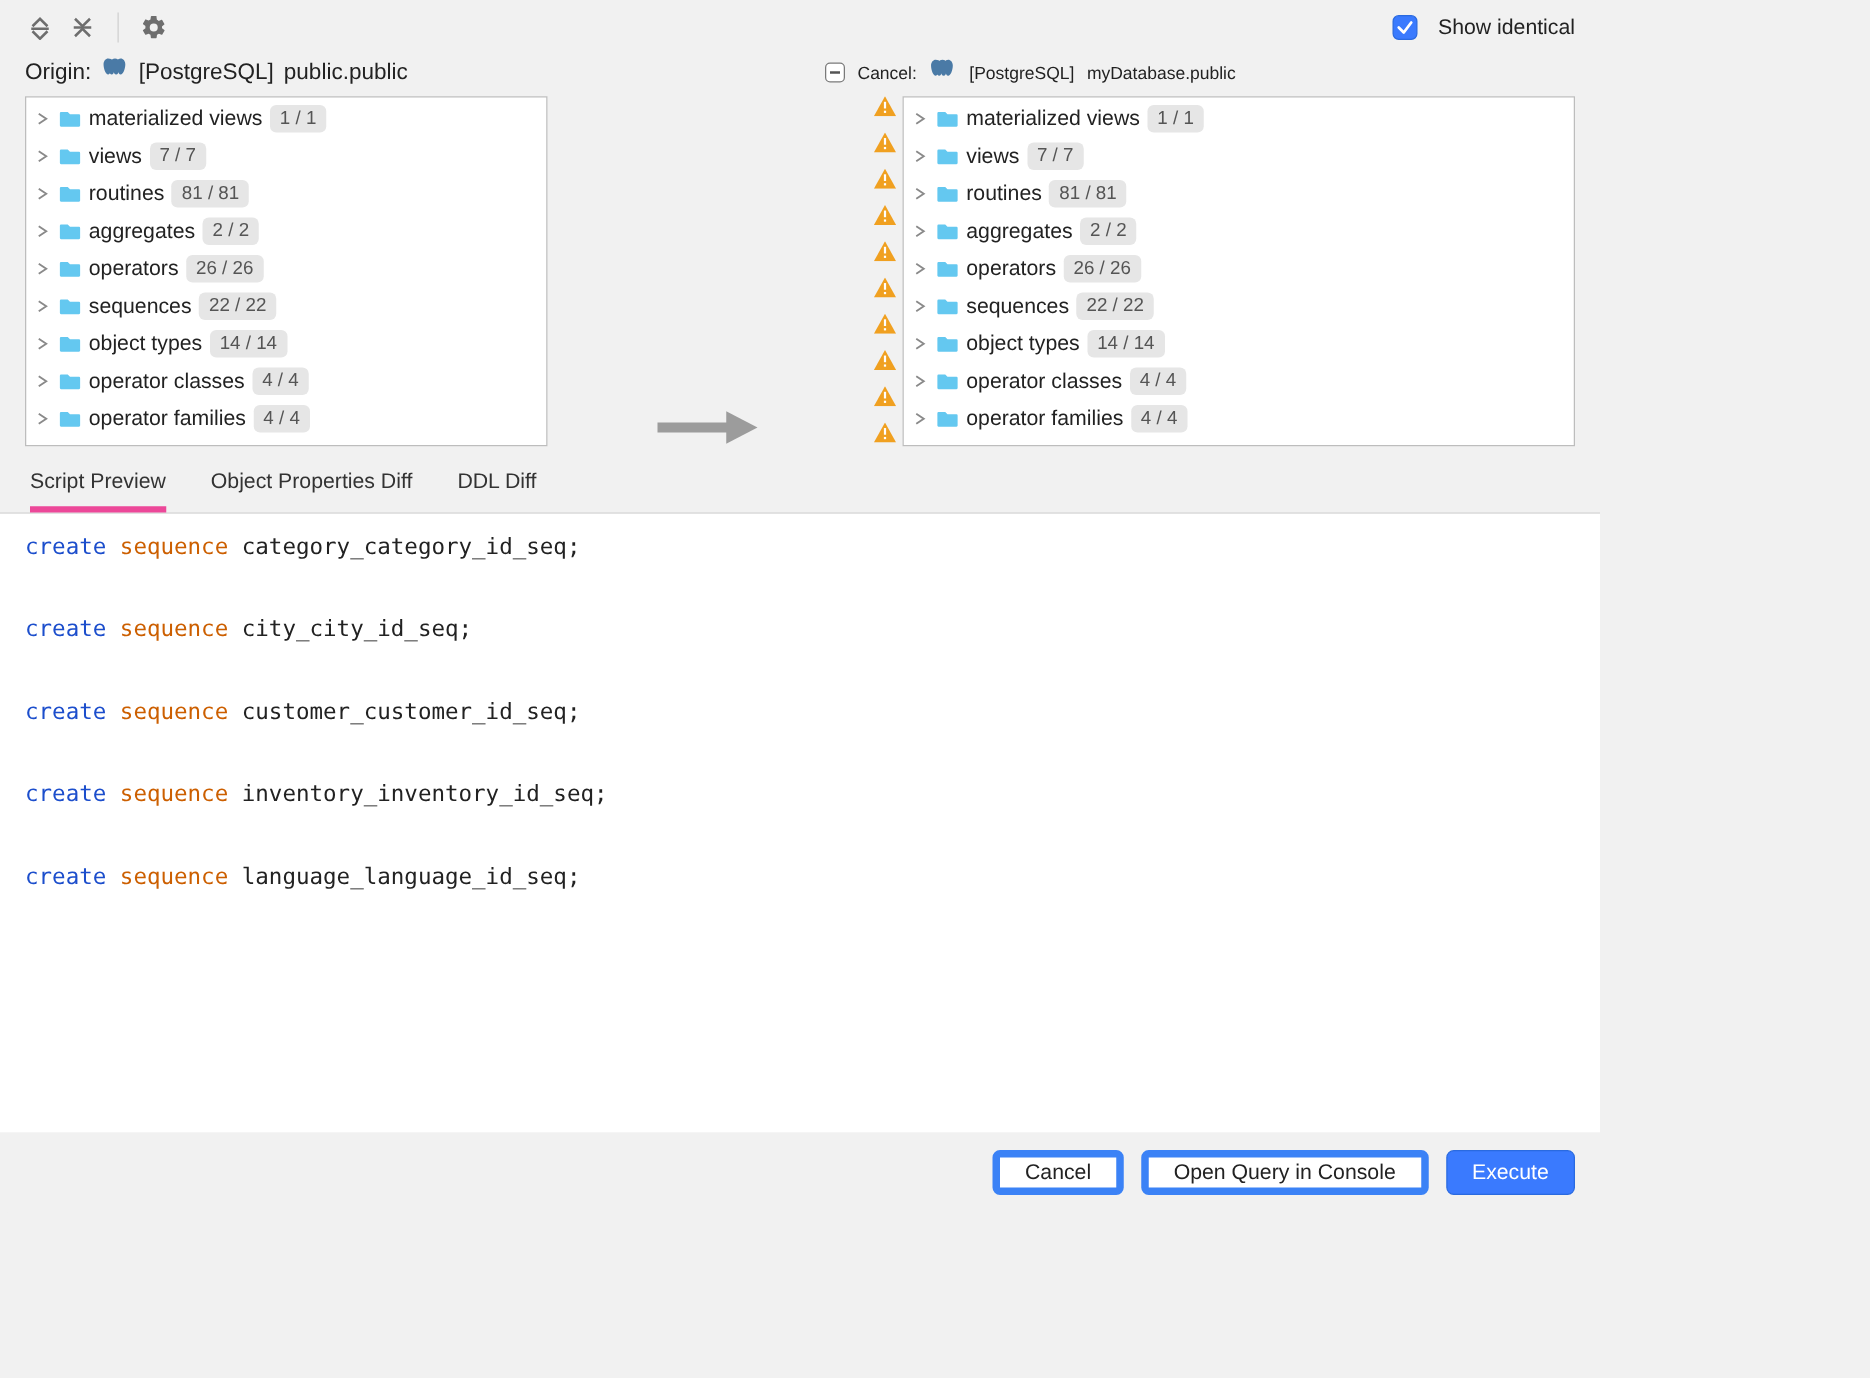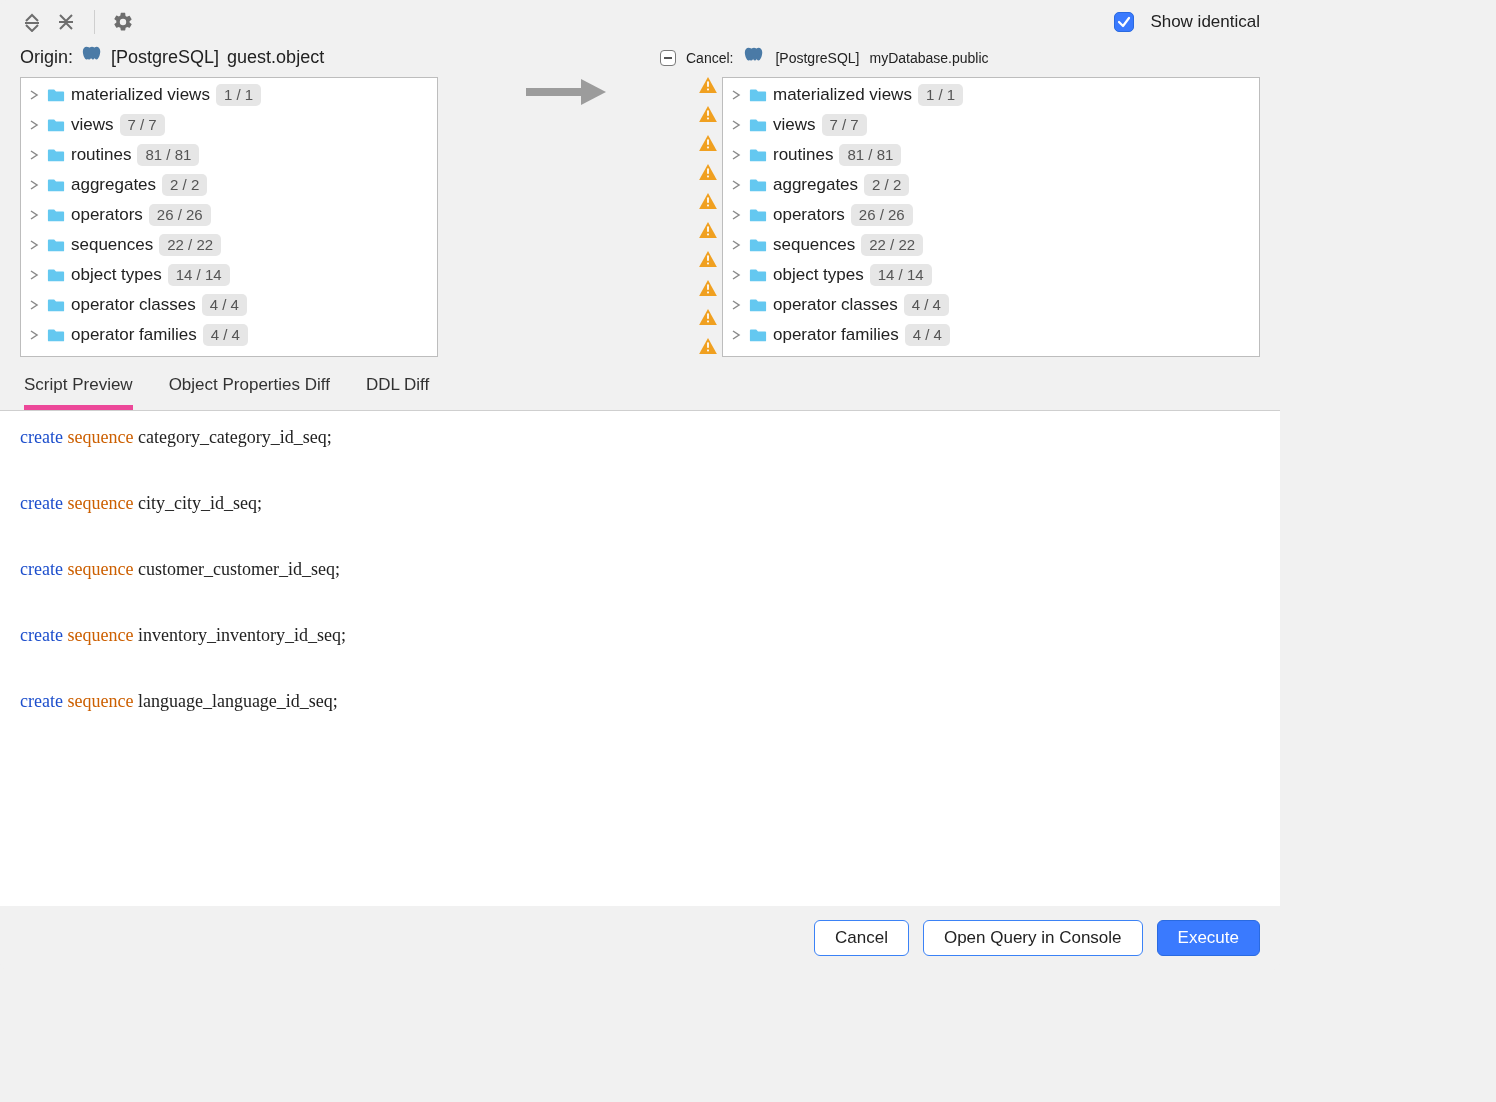--- a/index.html
+++ b/index.html
@@ -71,21 +71,21 @@
 .mini-checkbox {
   width: 16px; height: 16px; border-radius: 4px; border: 1.5px solid #7a7a7a;
   display: flex; align-items: center; justify-content: center; background: #fff;
 }
 .mini-checkbox .dash { width: 8px; height: 2px; background: #555; }
 
 .trees-wrap {
   display: flex;
   padding: 0 20px;
   gap: 0;
-  align-items: flex-start;
+  align-items: flex-end;
 }
 .tree-panel {
   width: 418px; height: 280px; background: #fff;
   border: 1px solid #bdbdbd; overflow: hidden;
   position: relative;
 }
 .tree-panel.right { width: 538px; margin-left: 0; }
 .middle-col {
   flex: 1; display: flex; align-items: center; justify-content: center; position: relative;
 }
@@ -118,33 +118,33 @@
   border-bottom: 1px solid #cfcfcf;
 }
 .tab { padding-bottom: 10px; cursor: pointer; }
 .tab.active { border-bottom: 5px solid #ec4899; }
 
 .editor {
   flex: 1; background: #fff; margin: 0 0 0 0; overflow: auto;
   border-top: none; padding: 10px 0 0 20px; font-family: Menlo, Consolas, monospace; font-size: 18px;
   line-height: 1.5;
 }
-.sql-line { padding: 3px 0; font-family: Liberation Serif, serif; }
+.sql-line { padding: 3px 0; }
 .kw-create { color: #1c4ecc; font-weight: 500; }
 .kw-seq { color: #cc5f00; font-weight: 500; }
 .sql-name { color: #222; }
 
 .footer {
   display: flex; justify-content: flex-end; align-items: center;
   padding: 14px 20px; gap: 14px; background: #f1f1f1;
 }
 .btn {
   height: 36px; padding: 0 20px; border-radius: 6px; font-size: 17px;
   display: flex; align-items: center; justify-content: center;
-  background: #fff; border: 1px solid #3b82f6; cursor: pointer; color: #222;
+  background: #fff; border: 6px solid #3b82f6; cursor: pointer; color: #222;
 }
 .btn.primary { background: #3a7afe; border: 1px solid #2a6ae0; color: #ffffff; font-weight: 500; }
 </style>
 </head>
 <body>
 
 <div class="window">
 
 
   <div class="toolbar">
@@ -179,21 +179,21 @@
 
   <div class="db-labels">
     <div class="db-col db-col-left">
       <span class="lab">Origin:</span>
       <span class="icon-elephant">
         <svg width="22" height="22" viewBox="0 0 24 24">
             <path fill="#4a7aa6" d="M6 3c-2 0-4 2-4 5 0 4 2 9 4 9 1 0 1.5-1 1.5-1s.5 1 1.5 1c1.5 0 2-2 2-2s.5 2 2 2 2-2 2-2 .5 2 2 2c2 0 4-5 4-9 0-3-2-5-4-5-1.5 0-2.5 1-2.5 1S14 3 12 3s-2.5 1-2.5 1S8 3 6 3z"></path>
           </svg>
       </span>
       <span>[PostgreSQL]</span>
-      <span class="path">guest.object</span>
+      <span class="path">public.public</span>
     </div>
     <div class="db-col-gap"></div>
     <div class="db-col-right">
       <div class="mini-checkbox">
           <div class="dash"></div>
         </div>
       <span class="lab">Cancel:</span>
       <span class="icon-elephant">
         <svg width="22" height="22" viewBox="0 0 24 24">
             <path fill="#4a7aa6" d="M6 3c-2 0-4 2-4 5 0 4 2 9 4 9 1 0 1.5-1 1.5-1s.5 1 1.5 1c1.5 0 2-2 2-2s.5 2 2 2 2-2 2-2 .5 2 2 2c2 0 4-5 4-9 0-3-2-5-4-5-1.5 0-2.5 1-2.5 1S14 3 12 3s-2.5 1-2.5 1S8 3 6 3z"></path>

